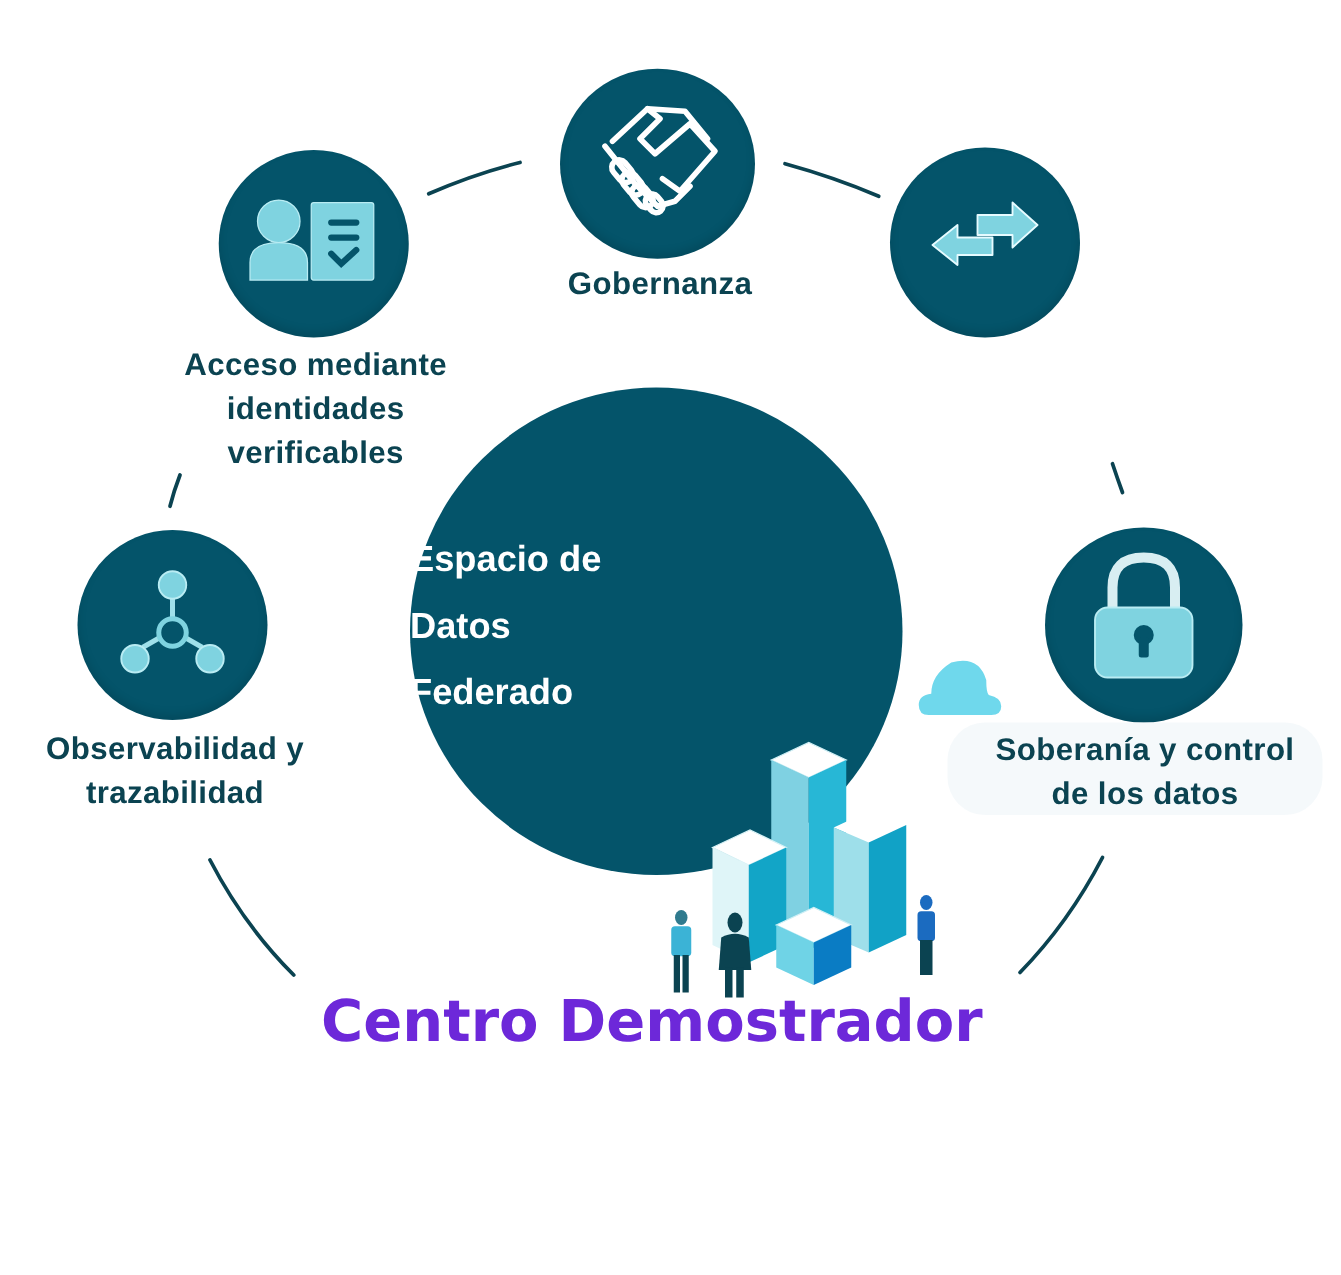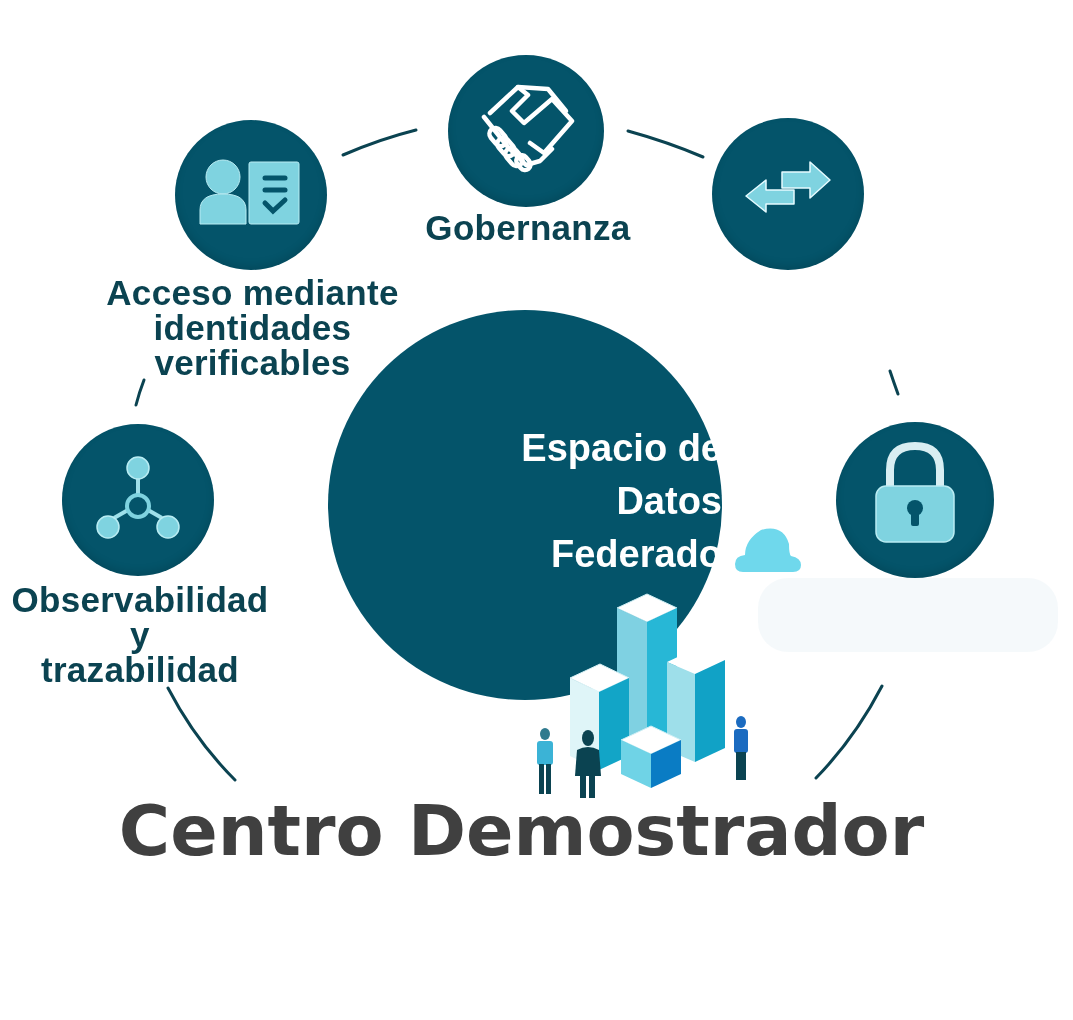--- a/index.html
+++ b/index.html
@@ -3,28 +3,28 @@
   <meta charset="utf-8">
   <style>
     html, body { margin: 0; padding: 0; background: #ffffff; }
     body { width: 1073px; height: 1020px; position: relative; overflow: hidden;
            font-family: "Liberation Sans", "DejaVu Sans", sans-serif; }
     .canvas { position: absolute; left: 0; top: 0; width: 1073px; height: 1020px; }
     .node { position: absolute; border-radius: 50%; background: #04546a;
             box-shadow: inset 0 -4px 8px rgba(0,0,0,0.12); }
     .node svg { position: absolute; left: 0; top: 0; width: 100%; height: 100%; }
     .label { position: absolute; color: #0b4351; font-weight: bold; text-align: center;
-             font-size: 35px; line-height: 35px; white-space: pre-line; letter-spacing: 0.3px; }
+             font-size: 25px; line-height: 35px; white-space: pre-line; letter-spacing: 0.3px; }
     .center { position: absolute; left: 328px; top: 310px; width: 394px; height: 390px;
               border-radius: 50%; background: #04546a; }
-    .center-text { position: absolute; left: 0; top: 112px; width: 100%; text-align: right;
-                   color: #ffffff; font-weight: bold; font-size: 38px; line-height: 53px;
+    .center-text { position: absolute; left: 0; top: 112px; width: 100%; text-align: left;
+                   color: #ffffff; font-weight: bold; font-size: 29px; line-height: 53px;
                    white-space: pre-line; }
     .title { position: absolute; left: 0; top: 790px; width: 1043px; text-align: center;
-             color: #404040; font-weight: bold; font-size: 70px; letter-spacing: 0px;
+             color: #6d28d9; font-weight: bold; font-size: 46px; letter-spacing: 0px;
              font-family: "DejaVu Sans", sans-serif; }
     .soft-bg { position: absolute; left: 758px; top: 578px; width: 300px; height: 74px;
                background: #f2f8fa; border-radius: 30px; opacity: 0.8; }
   </style>
 </head>
 <body>
 
 <div class="canvas">
 
   <svg class="canvas" viewBox="0 0 1073 1020">
@@ -104,20 +104,22 @@
 
   <div class="node" style="left:836px;top:422px;width:158px;height:156px;">
     <svg viewBox="0 0 158 156">
       <path d="M54 66 L54 48 Q54 24 79 24 Q104 24 104 48 L104 66" fill="none" stroke="#d8eef2" stroke-width="8"></path>
       <rect x="40" y="64" width="78" height="56" rx="10" fill="#7fd3e0" stroke="#b9ecf3" stroke-width="1.5"></rect>
       <circle cx="79" cy="86" r="8" fill="#04546a"></circle>
       <rect x="75" y="88" width="8" height="16" rx="2" fill="#04546a"></rect>
     </svg>
   </div>
   <div class="soft-bg"></div>
+  <div class="label" style="left:760px;top:583px;width:312px;">Soberanía y control
+de los datos</div>
 
   <svg style="position:absolute;left:733px;top:520px;width:70px;height:54px;" viewBox="0 0 70 54">
     <path d="M10 52 Q2 52 2 44 Q2 36 12 35 Q12 20 28 10 Q50 4 56 24 Q56 34 58 36 Q68 38 68 45 Q68 52 60 52 Z" fill="#6fd8ec"></path>
   </svg>
 
   <svg style="position:absolute;left:525px;top:590px;width:240px;height:215px;" viewBox="0 0 240 215">
 
     <polygon points="92,18 122,4 152,18 122,32" fill="#ffffff" stroke="#cfeff5" stroke-width="1"></polygon>
     <polygon points="92,18 122,32 122,170 92,156" fill="#7fd1e2"></polygon>
     <polygon points="122,32 152,18 152,156 122,170" fill="#27b7d6"></polygon>

